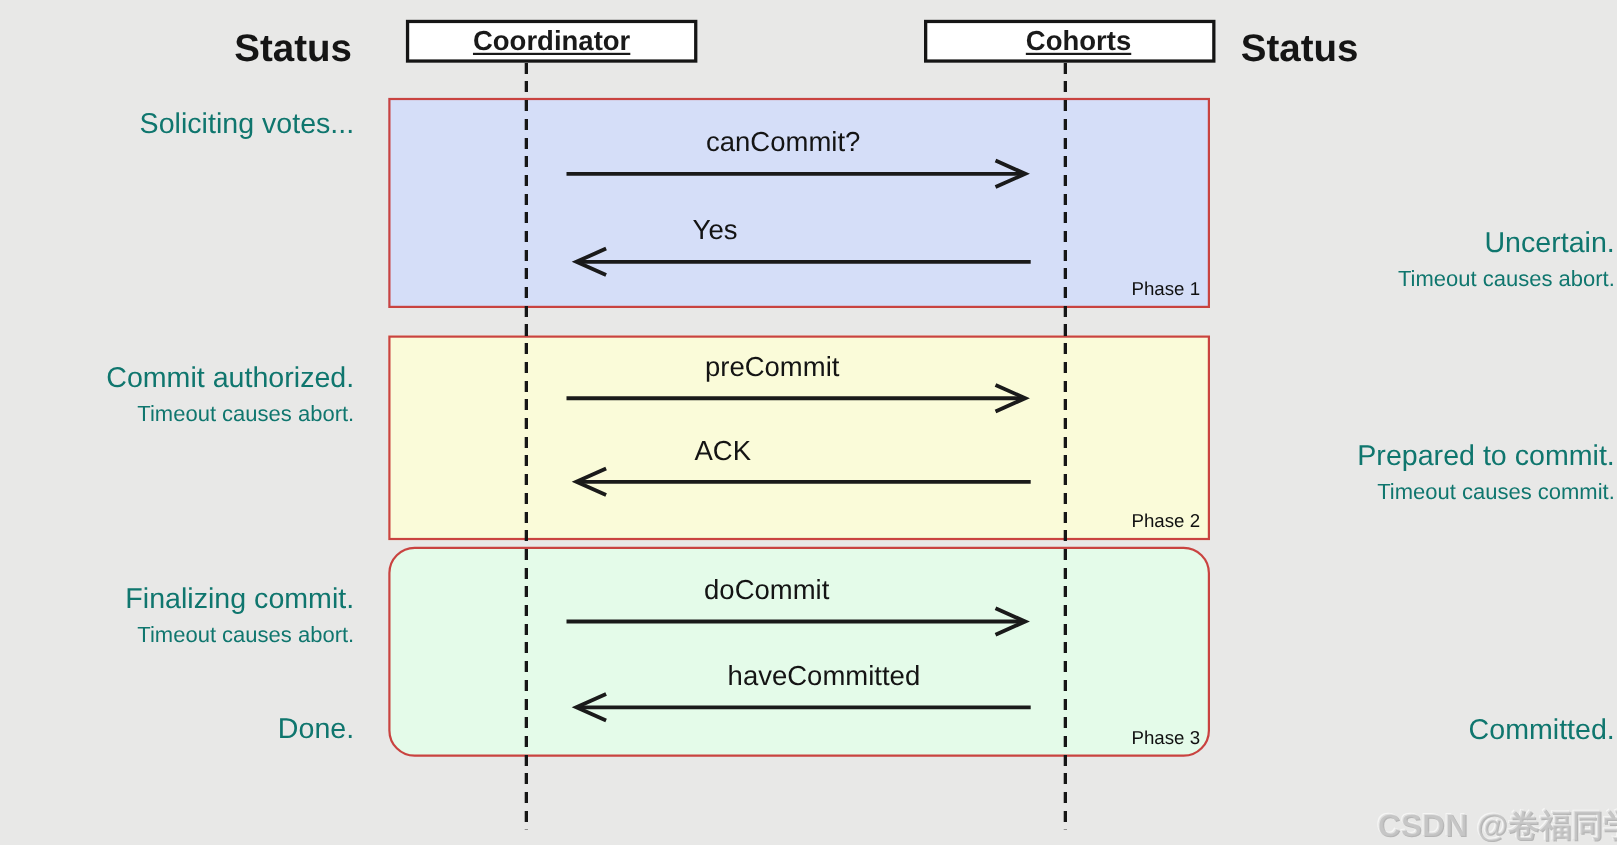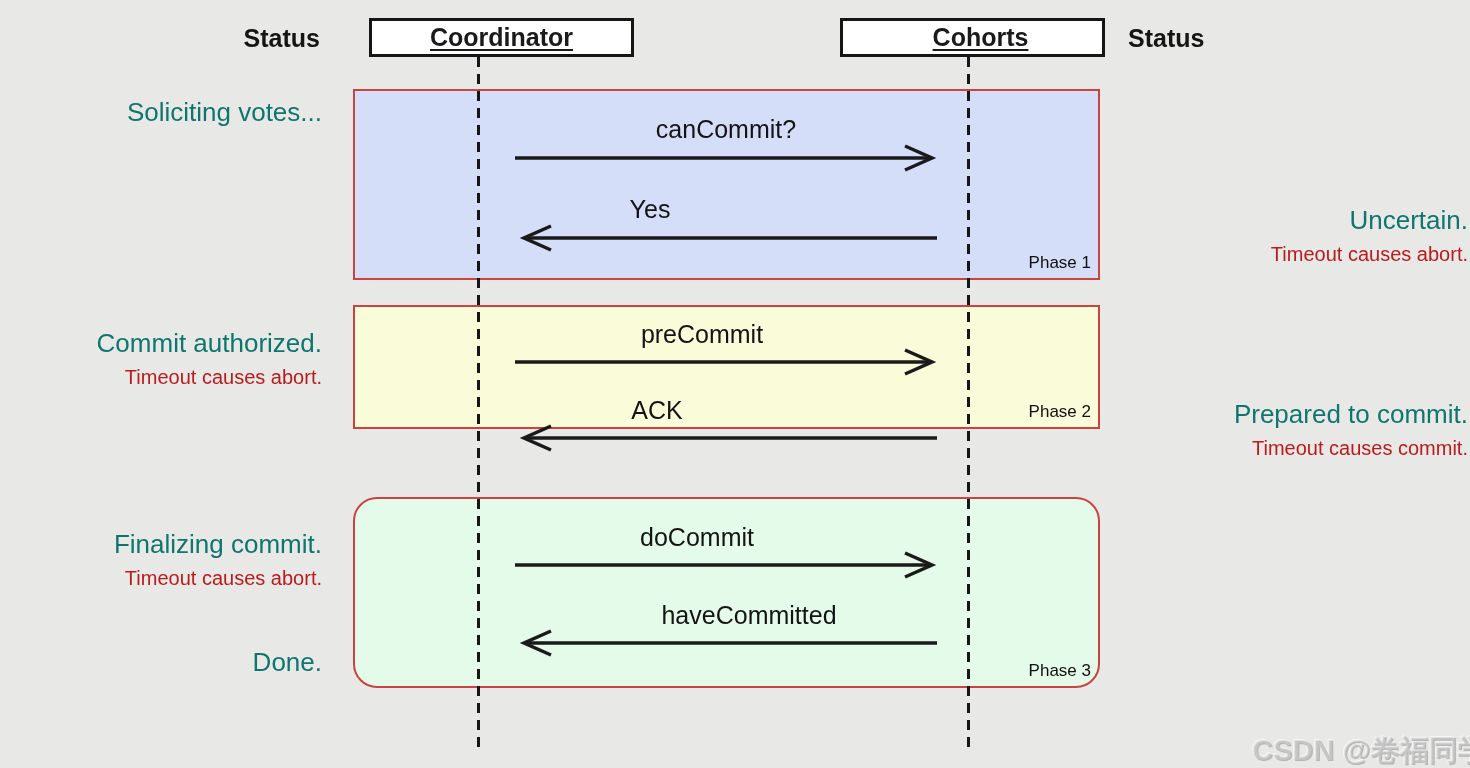--- a/index.html
+++ b/index.html
@@ -11,21 +11,21 @@
     width: 1470px;
     height: 768px;
     background: #e8e8e7;
     color: #111;
   }
 
   
   .hdr-status {
     position: absolute;
     top: 24px;
-    font-size: 25px;
+    font-size: 35px;
     font-weight: bold;
     color: #151515;
   }
   .hdr-status.left  { left: 160px; width: 160px; text-align: right; }
   .hdr-status.right { left: 1128px; }
 
   .actor-box {
     position: absolute;
     top: 18px;
     height: 39px;
@@ -59,34 +59,34 @@
 
   
   .phase {
     position: absolute;
     left: 353px;
     width: 747px;
     border: 2px solid #c94340;
     z-index: 2;
   }
   .phase.p1 { top: 89px;  height: 191px; }
-  .phase.p2 { top: 305px; height: 124px; }
+  .phase.p2 { top: 305px; height: 186px; }
   .phase.p3 { top: 497px; height: 191px; border-radius: 24px; }
 
   .arrow-svg { position: absolute; left: 0; top: 0; }
 
   .msg-label {
     position: absolute;
     transform: translateX(-50%);
     font-size: 25px;
     color: #141414;
     white-space: nowrap;
     z-index: 4;
   }
-  .p1 .msg-label.req  { left: 357px; top: 24px; margin-left: 14px; }
+  .p1 .msg-label.req  { left: 357px; top: 24px; }
   .p1 .msg-label.resp { left: 295px; top: 104px; }
   .p2 .msg-label.req  { left: 347px; top: 13px; }
   .p2 .msg-label.resp { left: 302px; top: 89px; }
   .p3 .msg-label.req  { left: 342px; top: 24px; }
   .p3 .msg-label.resp { left: 362px; top: 102px; margin-left: 32px; }
 
   .phase-label {
     position: absolute;
     right: 7px;
     bottom: 5px;
@@ -95,21 +95,21 @@
   }
 
   
   .status-block {
     position: absolute;
     z-index: 2;
   }
   .status-block.left-side { left: 40px; width: 282px; text-align: right; }
   .status-block.right-side { left: 1128px; width: 340px; text-align: right; }
   .status-title { font-size: 26px; color: #0f766e; line-height: 30px; }
-  .status-sub   { font-size: 20px; color: #b91c1c; line-height: 24px; margin-top: 7px; }
+  .status-sub   { font-size: 20px; color: #0f766e; line-height: 24px; margin-top: 7px; }
 
   .sb1 { top: 97px; }
   .sb2 { top: 328px; }
   .sb3 { top: 529px; }
   .sb4 { top: 647px; }
   .rb1 { top: 205px; }
   .rb2 { top: 399px; }
   .rb3 { top: 648px; }
 
   
@@ -214,16 +214,19 @@
   </div>
 
   <div class="status-block right-side rb1">
     <div class="status-title">Uncertain.</div>
     <div class="status-sub">Timeout causes abort.</div>
   </div>
   <div class="status-block right-side rb2">
     <div class="status-title">Prepared to commit.</div>
     <div class="status-sub">Timeout causes commit.</div>
   </div>
+  <div class="status-block right-side rb3">
+    <div class="status-title">Committed.</div>
+  </div>
 
   <div class="wm-secondary">CSDN @卷福同学</div>
 
 </div>
 
 </body></html>

